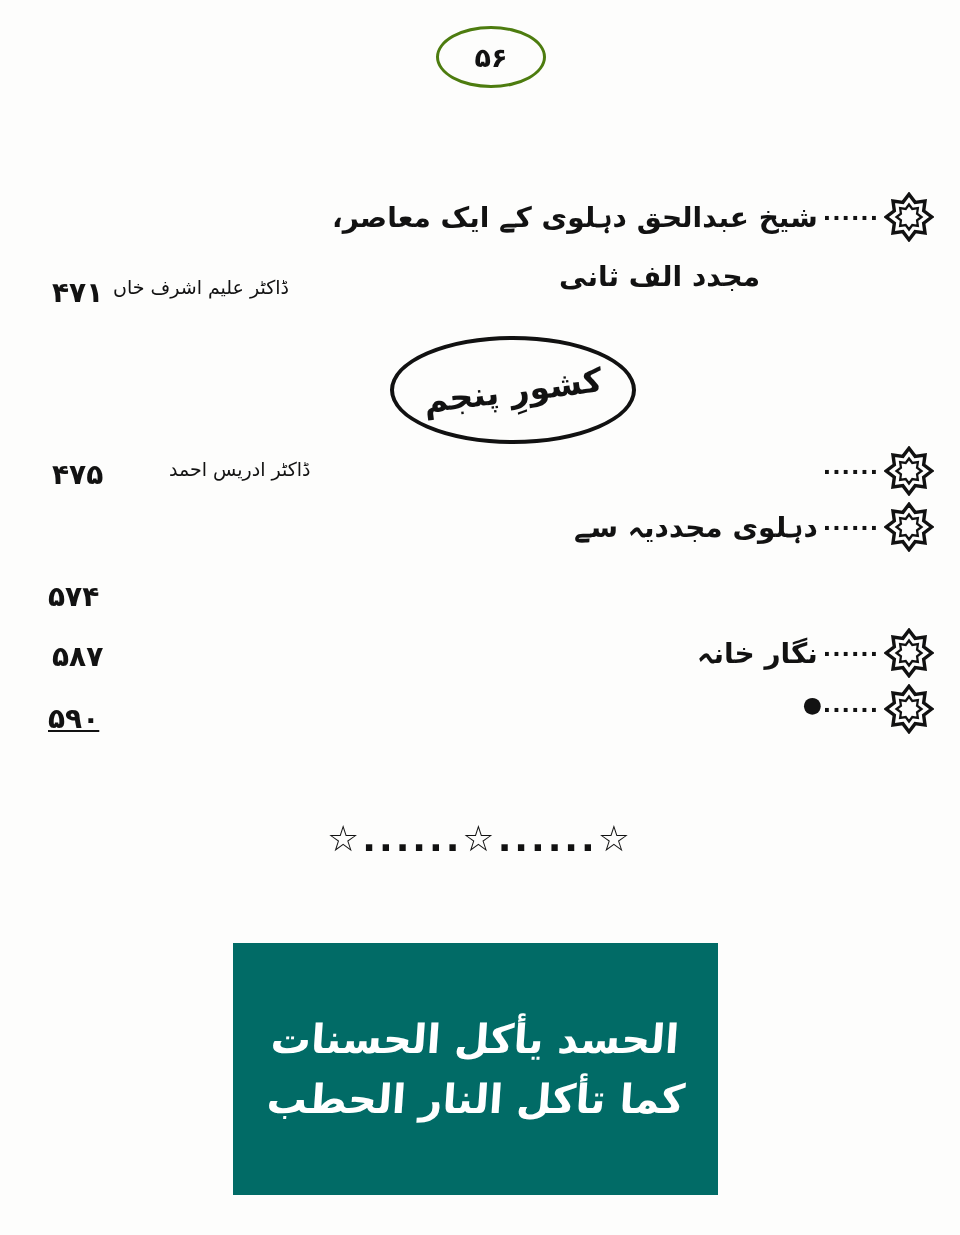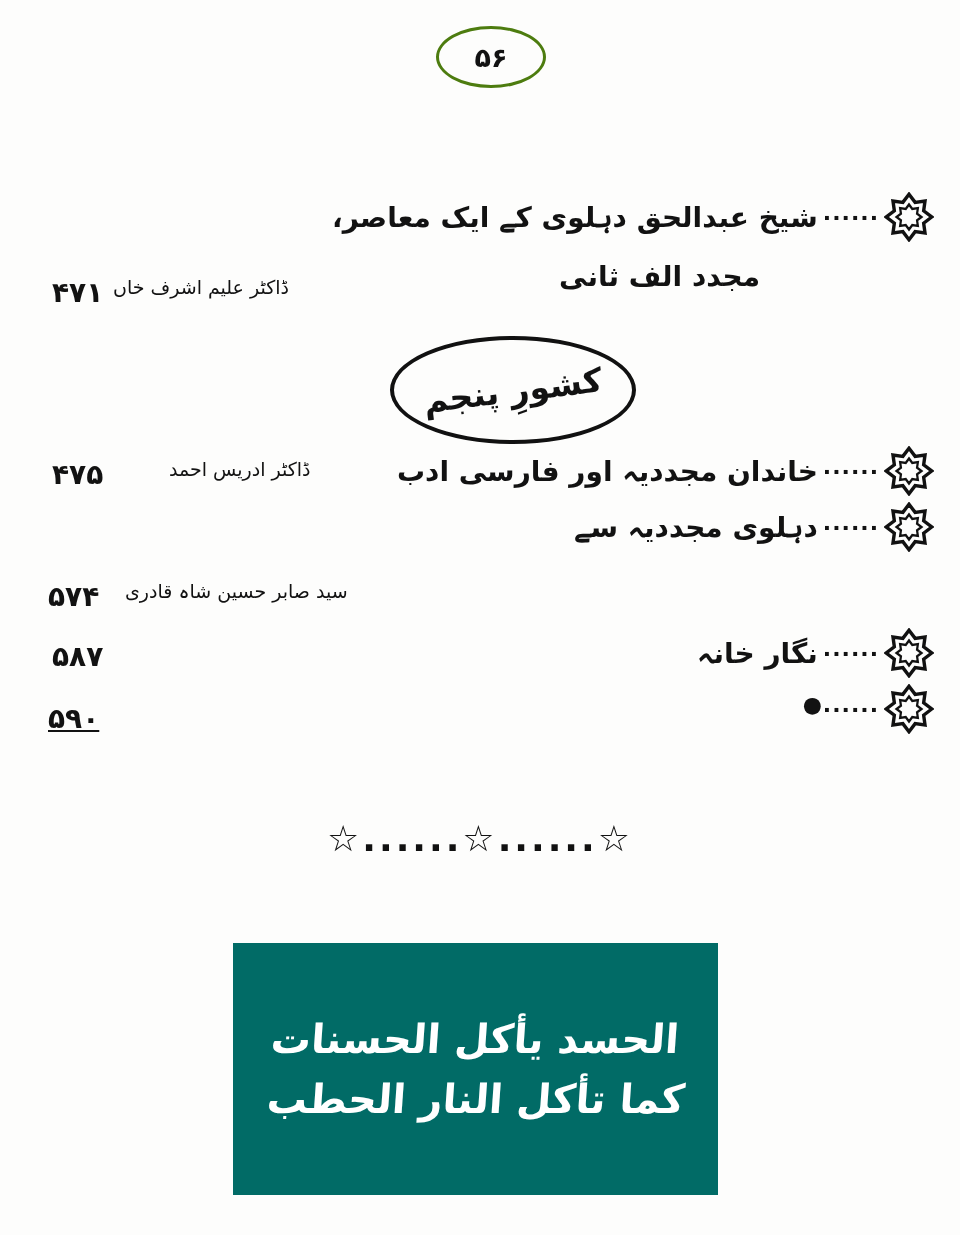--- a/index.html
+++ b/index.html
@@ -78,36 +78,34 @@
   </div>
 
   <div class="entry-row" style="top:446px;">
     <span class="star-ornament">
       <svg viewBox="0 0 44 44" fill="none" stroke="#111">
         <path stroke-width="3" d="M42,22 L34.9,27.4 L36.1,36.1 L27.4,34.9 L22,42 L16.6,34.9 L7.9,36.1 L9.1,27.4 L2,22 L9.1,16.6 L7.9,7.9 L16.6,9.1 L22,2 L27.4,9.1 L36.1,7.9 L34.9,16.6 Z"></path>
         <path stroke-width="2" d="M33,22 L29.1,24.9 L29.8,29.8 L24.9,29.1 L22,33 L19.1,29.1 L14.2,29.8 L14.9,24.9 L11,22 L14.9,19.1 L14.2,14.2 L19.1,14.9 L22,11 L24.9,14.9 L29.8,14.2 L29.1,19.1 Z"></path>
       </svg>
     </span>
     <span class="leader">......</span>
-    <span class="title">خاندان مجددیہ اور فارسی ادب</span>
   </div>
   <div class="author" style="top:458px;left:134px;margin-left:35px;">ڈاکٹر ادریس احمد</div>
   <div class="pagenum" style="top:458px;left:52px;">۴۷۵</div>
 
   <div class="entry-row" style="top:502px;">
     <span class="star-ornament">
       <svg viewBox="0 0 44 44" fill="none" stroke="#111">
         <path stroke-width="3" d="M42,22 L34.9,27.4 L36.1,36.1 L27.4,34.9 L22,42 L16.6,34.9 L7.9,36.1 L9.1,27.4 L2,22 L9.1,16.6 L7.9,7.9 L16.6,9.1 L22,2 L27.4,9.1 L36.1,7.9 L34.9,16.6 Z"></path>
         <path stroke-width="2" d="M33,22 L29.1,24.9 L29.8,29.8 L24.9,29.1 L22,33 L19.1,29.1 L14.2,29.8 L14.9,24.9 L11,22 L14.9,19.1 L14.2,14.2 L19.1,14.9 L22,11 L24.9,14.9 L29.8,14.2 L29.1,19.1 Z"></path>
       </svg>
     </span>
     <span class="leader">......</span>
     <span class="title">دہلوی مجددیہ سے</span>
   </div>
-  <div class="author" style="top:580px;left:125px;">سید صابر حسین شاہ قادری</div>
   <div class="pagenum" style="top:580px;left:48px;">۵۷۴</div>
 
   <div class="entry-row" style="top:628px;">
     <span class="star-ornament">
       <svg viewBox="0 0 44 44" fill="none" stroke="#111">
         <path stroke-width="3" d="M42,22 L34.9,27.4 L36.1,36.1 L27.4,34.9 L22,42 L16.6,34.9 L7.9,36.1 L9.1,27.4 L2,22 L9.1,16.6 L7.9,7.9 L16.6,9.1 L22,2 L27.4,9.1 L36.1,7.9 L34.9,16.6 Z"></path>
         <path stroke-width="2" d="M33,22 L29.1,24.9 L29.8,29.8 L24.9,29.1 L22,33 L19.1,29.1 L14.2,29.8 L14.9,24.9 L11,22 L14.9,19.1 L14.2,14.2 L19.1,14.9 L22,11 L24.9,14.9 L29.8,14.2 L29.1,19.1 Z"></path>
       </svg>
     </span>
     <span class="leader">......</span>

